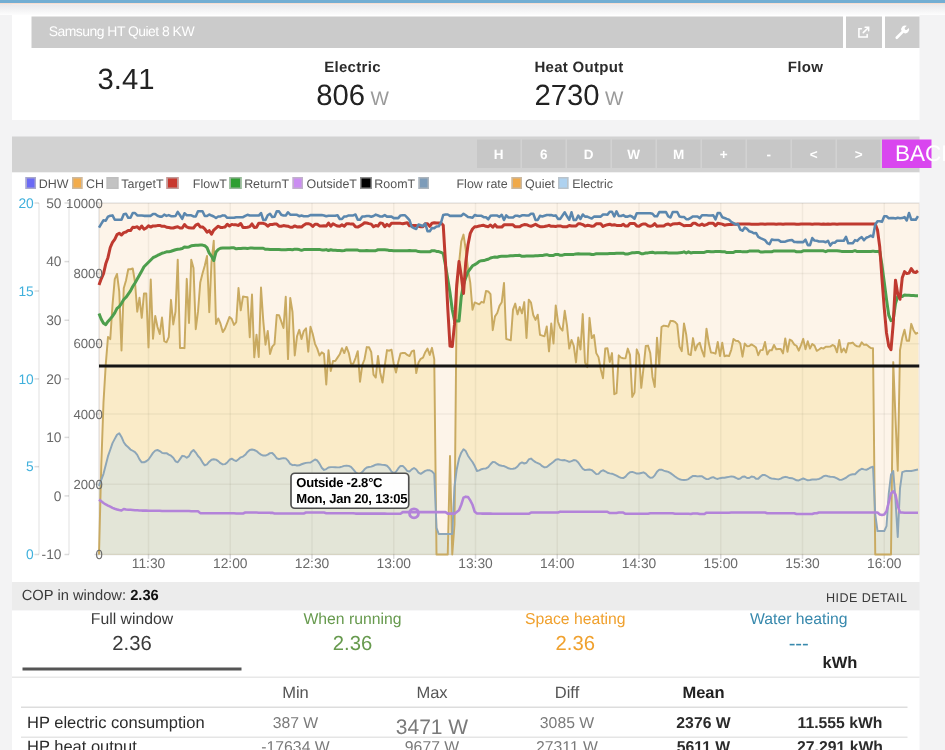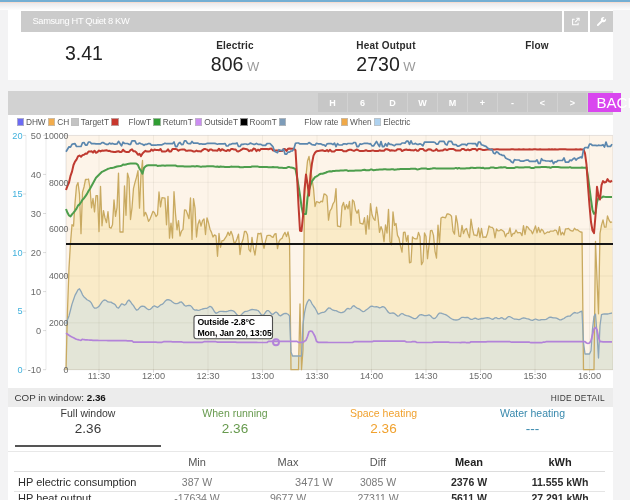--- a/index.html
+++ b/index.html
@@ -69,21 +69,21 @@
     <span style="margin-left:10px">FlowT</span>
     <span style="width:5.4px;height:5.4px;background:#2f9e33;border:1px solid rgba(190,190,190,.75);display:inline-block;margin-left:2.2px"></span>
     <span style="margin-left:2px">ReturnT</span>
     <span style="width:5.4px;height:5.4px;background:#cb8df2;border:1px solid rgba(190,190,190,.75);display:inline-block;margin-left:2.2px"></span>
     <span style="margin-left:2px">OutsideT</span>
     <span style="width:5.4px;height:5.4px;background:#000000;border:1px solid rgba(190,190,190,.75);display:inline-block;margin-left:2.2px"></span>
     <span style="margin-left:2px">RoomT</span>
     <span style="width:5.4px;height:5.4px;background:#7d9cb9;border:1px solid rgba(190,190,190,.75);display:inline-block;margin-left:2.2px"></span>
     <span style="margin-left:18px">Flow rate</span>
     <span style="width:5.4px;height:5.4px;background:#f0a948;border:1px solid rgba(190,190,190,.75);display:inline-block;margin-left:2.2px"></span>
-    <span style="margin-left:2px">When</span>
+    <span style="margin-left:2px">Quiet</span>
     <span style="width:5.4px;height:5.4px;background:#aed2f0;border:1px solid rgba(190,190,190,.75);display:inline-block;margin-left:2.2px"></span>
     <span style="margin-left:2px">Electric</span>
   </div>
 <div class="abs" style="left:8px;top:115px;width:605px;height:274px"><svg width="605" height="274" viewBox="8 115 605 274" font-family="Liberation Sans, sans-serif">
       <rect x="66.0" y="135.4" width="547.0" height="234.29999999999998" fill="#fdf4e9"></rect>
       <polygon points="66.0,369.7 67.5,310.6 69.0,268.1 70.5,243.1 72.0,224.6 73.5,226.1 75.0,203.4 76.5,186.1 78.0,182.6 79.5,194.4 81.0,233.7 82.5,192.2 84.0,187.0 85.5,179.5 87.0,179.5 88.5,179.0 90.0,188.0 91.5,207.8 93.0,198.5 94.5,211.9 96.0,195.6 97.5,195.6 99.0,231.6 100.5,186.3 102.0,225.8 103.5,210.6 105.0,218.0 106.5,222.7 108.0,211.7 109.5,227.4 111.0,228.2 112.5,224.8 114.0,199.9 115.5,216.3 117.0,207.7 118.5,173.1 120.0,232.0 121.5,232.0 123.0,232.1 124.5,185.9 126.0,215.3 127.5,173.1 129.0,178.6 130.5,219.5 132.0,207.8 133.5,188.4 135.0,182.4 136.5,177.2 138.0,170.7 139.5,208.1 141.0,174.8 142.5,160.5 144.0,216.0 145.5,212.3 147.0,215.8 148.5,221.4 150.0,219.1 151.5,215.3 153.0,211.3 154.5,212.7 156.0,216.6 157.5,214.7 159.0,192.0 160.5,206.9 162.0,197.7 163.5,197.9 165.0,198.2 166.5,224.8 168.0,196.3 169.5,238.2 171.0,223.1 172.5,238.0 174.0,191.7 175.5,213.8 177.0,229.8 178.5,220.6 180.0,236.0 181.5,231.1 183.0,229.4 184.5,210.0 186.0,210.1 187.5,214.3 189.0,218.7 190.5,197.8 192.0,239.4 193.5,198.6 195.0,208.0 196.5,237.0 198.0,224.2 199.5,219.9 201.0,226.0 202.5,220.7 204.0,218.9 205.5,234.5 207.0,217.8 208.5,222.7 210.0,229.2 211.5,232.4 213.0,237.0 214.5,234.9 216.0,235.9 217.5,256.3 219.0,233.5 220.5,247.3 222.0,240.7 223.5,240.7 225.0,238.4 226.5,236.2 228.0,232.1 229.5,235.4 231.0,231.3 232.5,235.2 234.0,242.5 235.5,242.5 237.0,238.7 238.5,234.1 240.0,254.5 241.5,243.4 243.0,239.5 244.5,231.4 246.0,231.5 247.5,234.7 249.0,249.7 250.5,251.7 252.0,237.3 253.5,248.5 255.0,255.0 256.5,243.7 258.0,233.4 259.5,233.8 261.0,233.1 262.5,242.6 264.0,248.3 265.5,241.4 267.0,235.6 268.5,235.3 270.0,235.3 271.5,236.6 273.0,237.4 274.5,234.2 276.0,233.6 277.5,248.7 279.0,241.7 280.5,239.2 282.0,238.4 283.5,234.8 285.0,232.4 286.5,236.6 288.0,231.9 289.5,239.4 291.0,369.7 292.5,369.7 294.0,369.7 295.5,369.7 297.0,369.7 298.5,369.7 300.0,304.0 301.5,369.7 303.0,349.7 304.5,195.0 306.0,175.7 307.5,161.0 309.0,156.4 310.5,166.4 312.0,179.4 313.5,188.4 315.0,206.5 316.5,201.6 318.0,202.2 319.5,202.9 321.0,201.2 322.5,201.8 324.0,194.0 325.5,194.3 327.0,196.1 328.5,220.1 330.0,210.9 331.5,208.7 333.0,203.8 334.5,201.5 336.0,188.6 337.5,226.0 339.0,226.4 340.5,226.9 342.0,206.4 343.5,202.4 345.0,209.6 346.5,204.7 348.0,208.9 349.5,201.4 351.0,225.3 352.5,199.8 354.0,201.7 355.5,210.0 357.0,213.3 358.5,209.8 360.0,223.2 361.5,223.7 363.0,224.2 364.5,217.6 366.0,234.2 367.5,215.7 369.0,229.0 370.5,203.6 372.0,214.5 373.5,218.6 375.0,220.4 376.5,207.2 378.0,217.1 379.5,232.4 381.0,226.6 382.5,230.5 384.0,241.6 385.5,225.0 387.0,233.0 388.5,209.4 390.0,241.7 391.5,244.8 393.0,211.9 394.5,225.4 396.0,223.4 397.5,235.4 399.0,238.1 400.5,246.1 402.0,252.2 403.5,232.3 405.0,232.2 406.5,241.3 408.0,235.4 409.5,262.8 411.0,262.1 412.5,236.9 414.0,238.4 415.5,238.8 417.0,238.9 418.5,232.4 420.0,236.6 421.5,264.6 423.0,261.7 424.5,232.9 426.0,236.5 427.5,258.6 429.0,245.4 430.5,230.6 432.0,230.4 433.5,235.4 435.0,251.3 436.5,258.0 438.0,225.1 439.5,243.1 441.0,218.0 442.5,217.1 444.0,217.3 445.5,217.8 447.0,213.9 448.5,214.0 450.0,214.6 451.5,216.2 453.0,231.1 454.5,234.1 456.0,215.6 457.5,223.2 459.0,236.1 460.5,236.7 462.0,225.4 463.5,233.6 465.0,229.8 466.5,228.5 468.0,233.8 469.5,237.7 471.0,219.1 472.5,228.7 474.0,235.1 475.5,235.2 477.0,235.8 478.5,228.0 480.0,237.4 481.5,228.5 483.0,237.5 484.5,237.0 486.0,237.4 487.5,233.2 489.0,226.0 490.5,227.2 492.0,227.3 493.5,228.9 495.0,237.8 496.5,229.0 498.0,230.8 499.5,230.7 501.0,229.6 502.5,230.5 504.0,231.7 505.5,236.8 507.0,233.4 508.5,233.4 510.0,228.0 511.5,236.4 513.0,233.5 514.5,233.5 516.0,230.0 517.5,232.8 519.0,232.7 520.5,232.7 522.0,235.6 523.5,225.6 525.0,234.5 526.5,226.4 528.0,227.3 529.5,229.7 531.0,230.5 532.5,233.8 534.0,230.1 535.5,225.9 537.0,232.9 538.5,227.5 540.0,232.4 541.5,229.3 543.0,230.4 544.5,233.9 546.0,233.0 547.5,231.9 549.0,232.4 550.5,231.1 552.0,231.2 553.5,231.1 555.0,230.0 556.5,230.7 558.0,234.9 559.5,226.6 561.0,234.8 562.5,232.3 564.0,235.0 565.5,228.8 567.0,228.8 568.5,228.4 570.0,230.1 571.5,230.9 573.0,231.0 574.5,228.2 576.0,229.9 577.5,229.7 579.0,230.9 580.5,232.0 582.0,232.2 583.5,369.7 585.0,369.7 586.5,369.7 588.0,369.7 589.5,369.7 591.0,369.7 592.5,369.7 594.0,369.7 595.5,241.4 597.0,278.9 598.5,313.8 600.0,233.4 601.5,225.2 603.0,219.8 604.5,227.2 606.0,227.2 607.5,215.9 609.0,220.1 610.5,222.5 612.0,221.8 613.0,369.7 66.0,369.7" fill="#faebc8"></polygon>
       <polygon points="66.0,324.0 67.5,319.9 69.0,315.9 70.5,310.0 72.0,304.1 73.5,299.8 75.0,295.4 76.5,292.6 78.0,289.8 79.5,288.8 81.0,291.3 82.5,294.8 84.0,296.9 85.5,298.2 87.0,299.7 88.5,300.5 90.0,301.4 91.5,303.2 93.0,306.3 94.5,308.2 96.0,308.2 97.5,307.5 99.0,306.3 100.5,304.2 102.0,301.9 103.5,300.4 105.0,300.0 106.5,300.7 108.0,301.9 109.5,302.2 111.0,302.1 112.5,303.1 114.0,303.8 115.5,305.1 117.0,307.5 118.5,308.2 120.0,306.1 121.5,303.9 123.0,304.2 124.5,305.2 126.0,304.1 127.5,301.3 129.0,300.0 130.5,301.7 132.0,304.0 133.5,305.6 135.0,308.2 136.5,310.2 138.0,309.6 139.5,307.8 141.0,306.5 142.5,306.2 144.0,306.4 145.5,307.4 147.0,308.8 148.5,309.6 150.0,309.4 151.5,308.3 153.0,306.5 154.5,305.8 156.0,306.7 157.5,307.4 159.0,306.2 160.5,304.9 162.0,304.4 163.5,303.2 165.0,301.3 166.5,300.0 168.0,299.7 169.5,300.0 171.0,300.7 172.5,302.0 174.0,303.1 175.5,303.7 177.0,303.7 178.5,303.1 180.0,302.1 181.5,302.0 183.0,303.5 184.5,305.5 186.0,306.1 187.5,305.7 189.0,305.4 190.5,305.6 192.0,307.1 193.5,309.3 195.0,310.1 196.5,309.9 198.0,310.3 199.5,310.2 201.0,309.5 202.5,309.0 204.0,308.6 205.5,308.4 207.0,308.3 208.5,307.3 210.0,306.3 211.5,307.0 213.0,309.1 214.5,311.8 216.0,313.3 217.5,312.7 219.0,311.7 220.5,311.4 222.0,311.4 223.5,311.5 225.0,311.6 226.5,311.5 228.0,311.1 229.5,310.6 231.0,310.4 232.5,310.6 234.0,311.3 235.5,312.9 237.0,314.8 238.5,315.9 240.0,315.8 241.5,314.7 243.0,312.9 244.5,311.7 246.0,311.3 247.5,311.1 249.0,310.5 250.5,309.8 252.0,309.5 253.5,309.7 255.0,309.9 256.5,310.0 258.0,310.5 259.5,312.1 261.0,314.3 262.5,315.4 264.0,314.5 265.5,312.3 267.0,310.6 268.5,310.6 270.0,312.1 271.5,314.0 273.0,314.3 274.5,312.9 276.0,312.0 277.5,313.0 279.0,315.1 280.5,315.9 282.0,314.9 283.5,313.9 285.0,313.4 286.5,313.5 288.0,314.3 289.5,315.9 291.0,351.9 292.5,356.0 294.0,356.0 295.5,356.0 297.0,356.0 298.5,356.0 300.0,356.0 301.5,356.0 303.0,324.4 304.5,312.8 306.0,305.8 307.5,301.8 309.0,299.5 310.5,300.7 312.0,303.8 313.5,306.0 315.0,308.0 316.5,310.7 318.0,314.0 319.5,313.6 321.0,312.8 322.5,312.4 324.0,312.3 325.5,311.4 327.0,309.5 328.5,308.0 330.0,308.1 331.5,309.3 333.0,310.2 334.5,310.5 336.0,310.7 337.5,311.4 339.0,312.2 340.5,312.6 342.0,312.5 343.5,312.2 345.0,311.0 346.5,309.1 348.0,308.3 349.5,309.0 351.0,308.5 352.5,306.3 354.0,305.7 355.5,307.0 357.0,308.1 358.5,308.7 360.0,309.4 361.5,310.8 363.0,311.6 364.5,311.3 366.0,310.1 367.5,309.0 369.0,307.8 370.5,306.5 372.0,306.1 373.5,306.6 375.0,306.8 376.5,306.7 378.0,307.2 379.5,307.9 381.0,307.4 382.5,306.7 384.0,306.9 385.5,308.3 387.0,310.5 388.5,312.5 390.0,313.4 391.5,313.2 393.0,313.0 394.5,313.4 396.0,314.7 397.5,316.1 399.0,315.9 400.5,314.3 402.0,313.5 403.5,314.2 405.0,315.2 406.5,315.6 408.0,315.8 409.5,316.4 411.0,317.1 412.5,317.9 414.0,318.6 415.5,318.7 417.0,317.8 418.5,316.0 420.0,314.8 421.5,314.6 423.0,315.1 424.5,315.7 426.0,315.7 427.5,315.3 429.0,314.9 430.5,315.7 432.0,317.4 433.5,318.5 435.0,318.4 436.5,316.9 438.0,314.5 439.5,313.1 441.0,313.1 442.5,313.7 444.0,314.2 445.5,314.6 447.0,315.4 448.5,316.5 450.0,317.7 451.5,318.7 453.0,319.5 454.5,319.9 456.0,320.0 457.5,319.9 459.0,319.4 460.5,318.2 462.0,317.3 463.5,317.3 465.0,317.6 466.5,317.4 468.0,317.5 469.5,318.6 471.0,319.4 472.5,319.3 474.0,318.5 475.5,318.1 477.0,318.9 478.5,319.3 480.0,318.8 481.5,318.5 483.0,318.5 484.5,318.2 486.0,317.9 487.5,317.6 489.0,317.8 490.5,318.5 492.0,319.3 493.5,319.0 495.0,317.8 496.5,317.7 498.0,318.7 499.5,318.7 501.0,317.7 502.5,317.9 504.0,319.2 505.5,319.2 507.0,317.7 508.5,316.6 510.0,316.7 511.5,317.5 513.0,318.5 514.5,319.1 516.0,319.2 517.5,319.4 519.0,319.6 520.5,319.1 522.0,318.3 523.5,317.9 525.0,318.2 526.5,318.7 528.0,318.8 529.5,319.4 531.0,320.2 532.5,320.3 534.0,319.6 535.5,319.0 537.0,319.6 538.5,320.2 540.0,320.0 541.5,319.7 543.0,319.6 544.5,319.6 546.0,319.3 547.5,318.6 549.0,317.5 550.5,317.1 552.0,317.5 553.5,317.8 555.0,317.9 556.5,318.2 558.0,318.9 559.5,319.8 561.0,319.9 562.5,319.2 564.0,318.5 565.5,317.3 567.0,316.5 568.5,316.2 570.0,316.2 571.5,314.7 573.0,313.4 574.5,312.5 576.0,312.9 577.5,313.2 579.0,312.5 580.5,311.6 582.0,311.2 583.5,342.7 585.0,354.0 586.5,354.0 588.0,354.0 589.5,354.0 591.0,350.7 592.5,329.0 594.0,316.4 595.5,314.1 597.0,333.5 598.5,358.0 600.0,325.5 601.5,314.7 603.0,314.2 604.5,313.9 606.0,314.0 607.5,314.0 609.0,313.7 610.5,313.3 612.0,313.0 613.0,369.7 66.0,369.7" fill="#e3e5d7"></polygon>
       <g stroke="#56503c" stroke-opacity="0.07" stroke-width="1">
         <line x1="66.0" y1="182.3" x2="613.0" y2="182.3"></line>
         <line x1="66.0" y1="229.1" x2="613.0" y2="229.1"></line>
@@ -205,25 +205,25 @@
     <div style="font-size:10.5px">Water heating</div>
     <div style="font-size:13.5px;margin-top:2px">---</div>
   </div>
 <div class="abs" style="left:8px;top:450.5px;width:605px;border-top:1px solid #e8e8e8"></div>
 <div class="abs" style="left:15px;top:444.5px;width:146px;border-top:2px solid #555"></div>
 
 <div style="position:absolute;left:152px;top:456px;width:90px;text-align:center;font-size:11px;font-weight:normal;color:#555">Min</div>
 <div style="position:absolute;left:243px;top:456px;width:90px;text-align:center;font-size:11px;font-weight:normal;color:#555">Max</div>
 <div style="position:absolute;left:333px;top:456px;width:90px;text-align:center;font-size:11px;font-weight:normal;color:#555">Diff</div>
 <div style="position:absolute;left:424px;top:456px;width:90px;text-align:center;font-size:11px;font-weight:bold;color:#222">Mean</div>
-<div style="position:absolute;left:515px;top:456px;width:90px;text-align:center;font-size:11px;font-weight:bold;color:#222">kWh</div>
+<div style="position:absolute;left:515px;top:436px;width:90px;text-align:center;font-size:11px;font-weight:bold;color:#222">kWh</div>
 <div style="position:absolute;left:14px;top:471px;width:591px;border-top:1px solid #ddd"></div>
 <div style="position:absolute;left:18px;top:476px;font-size:11px;color:#2b2b2b">HP electric consumption</div>
 <div style="position:absolute;left:152px;top:476px;width:90px;text-align:center;font-size:10.5px;font-weight:normal;color:#7a7a7a">387 W</div>
-<div style="position:absolute;left:243px;top:476px;width:90px;text-align:right;font-size:11px;font-weight:normal;color:#7a7a7a">3471 W</div>
+<div style="position:absolute;left:243px;top:476px;width:90px;text-align:center;font-size:14px;font-weight:normal;color:#7a7a7a">3471 W</div>
 <div style="position:absolute;left:333px;top:476px;width:90px;text-align:center;font-size:10.5px;font-weight:normal;color:#7a7a7a">3085 W</div>
 <div style="position:absolute;left:424px;top:476px;width:90px;text-align:center;font-size:10.5px;font-weight:bold;color:#2b2b2b">2376 W</div>
 <div style="position:absolute;left:515px;top:476px;width:90px;text-align:center;font-size:10.5px;font-weight:bold;color:#2b2b2b">11.555 kWh</div>
 <div style="position:absolute;left:14px;top:491px;width:591px;border-top:1px solid #e5e5e5"></div>
 <div style="position:absolute;left:18px;top:491.5px;font-size:11px;color:#2b2b2b">HP heat output</div>
 <div style="position:absolute;left:152px;top:491.5px;width:90px;text-align:center;font-size:10.5px;font-weight:normal;color:#7a7a7a">-17634 W</div>
 <div style="position:absolute;left:243px;top:491.5px;width:90px;text-align:center;font-size:10.5px;font-weight:normal;color:#7a7a7a">9677 W</div>
 <div style="position:absolute;left:333px;top:491.5px;width:90px;text-align:center;font-size:10.5px;font-weight:normal;color:#7a7a7a">27311 W</div>
 <div style="position:absolute;left:424px;top:491.5px;width:90px;text-align:center;font-size:10.5px;font-weight:bold;color:#2b2b2b">5611 W</div>
 <div style="position:absolute;left:515px;top:491.5px;width:90px;text-align:center;font-size:10.5px;font-weight:bold;color:#2b2b2b">27.291 kWh</div>

